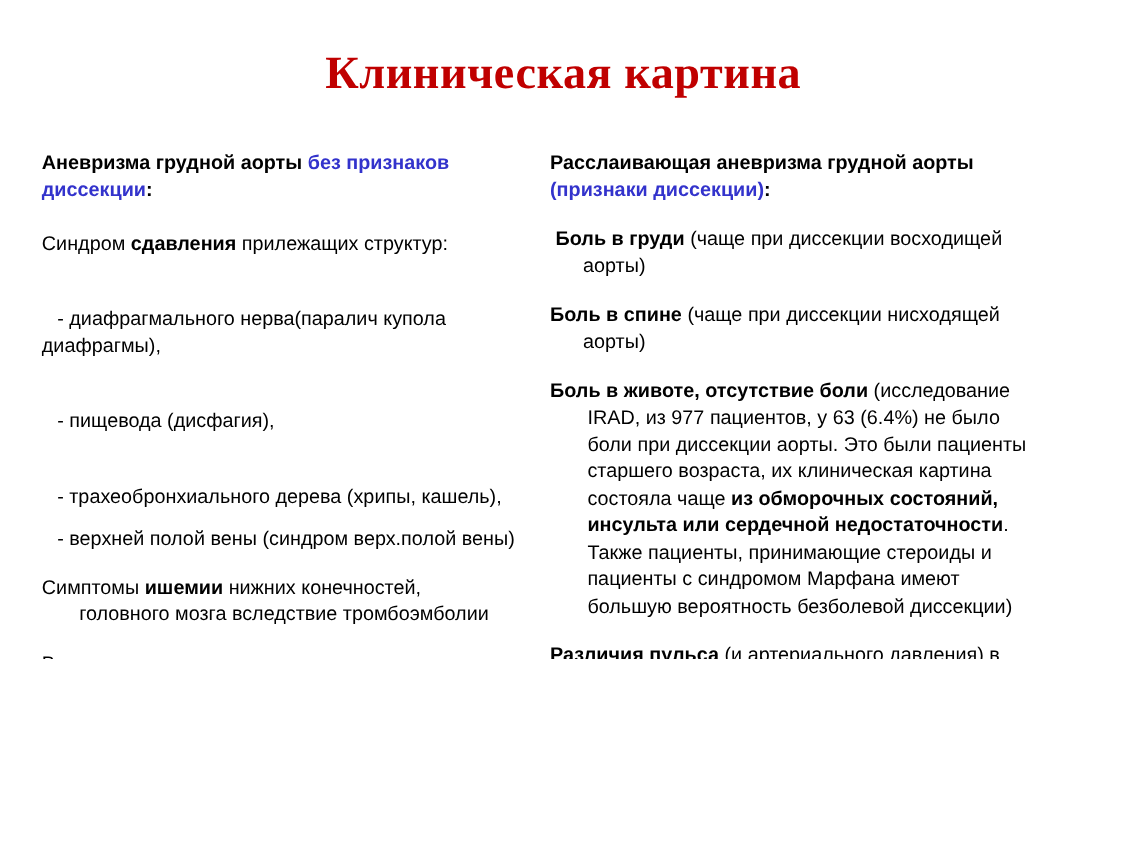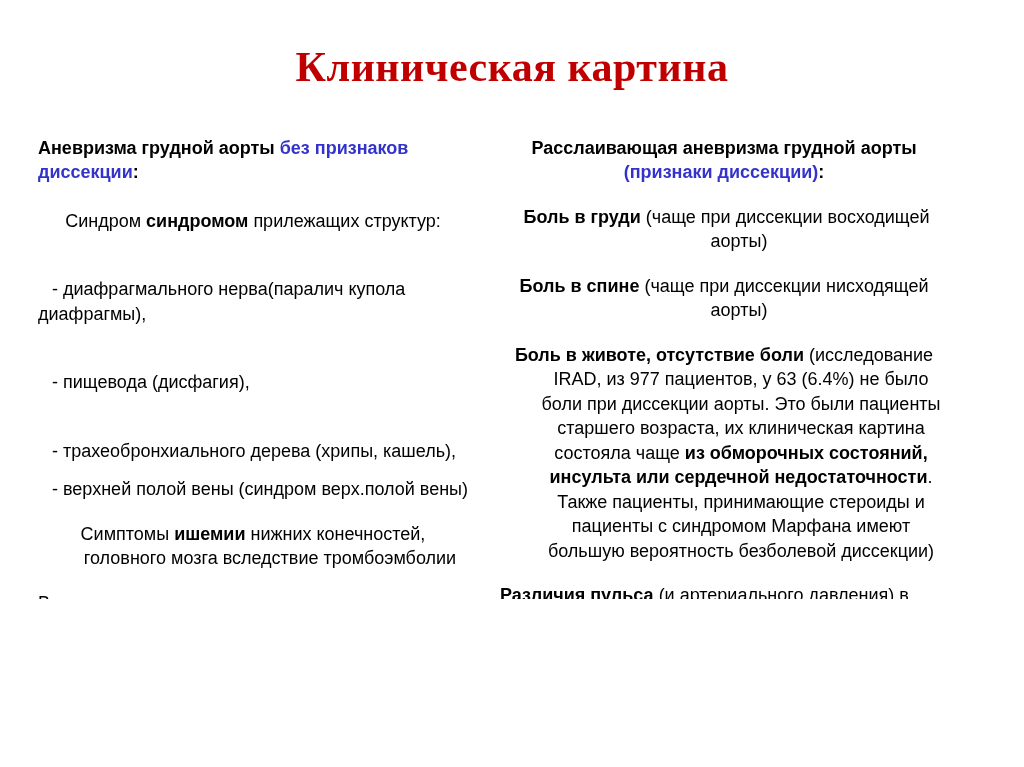--- a/index.html
+++ b/index.html
@@ -69,39 +69,39 @@
   
   .blk.dash {
     text-indent: 14px;
   }
 
   b, .b { font-weight: bold; margin-top: 36px; }
   .blue { color: #3333CC; }
 
   
   .gap-lg { margin-bottom: 24px; }
-  .gap-md { margin-bottom: 20px; text-align: center; }
+  .gap-md { margin-bottom: 20px; }
   .gap-sm { margin-bottom: 14px; margin-top: 44px; }
 </style>
 </head>
 <body>
 
 <div class="slide">
 
   <div class="slide-title">Клиническая картина</div>
 
   <div class="col col-left">
 
     <div class="blk bold gap-lg">
       <span>Аневризма грудной аорты </span><span class="blue">без признаков диссекции</span><span>:</span>
     </div>
 
 
     <div class="blk hang gap-md">
-      <span>Синдром </span><b>синдромом</b><span> прилежащих структур:</span>
+      <span>Синдром </span><b>сдавления</b><span> прилежащих структур:</span>
     </div>
 
     <div class="blk dash gap-sm">- диафрагмального нерва(паралич купола диафрагмы),</div>
     <div class="blk dash gap-sm">- пищевода (дисфагия),</div>
     <div class="blk dash gap-sm">- трахеобронхиального дерева (хрипы, кашель),</div>
     <div class="blk dash gap-md">- верхней полой вены (синдром верх.полой вены)</div>
 
     <div class="blk hang gap-md">
       <span>Симптомы </span><b>ишемии</b><span> нижних конечностей, головного мозга вследствие тромбоэмболии</span>
     </div>

